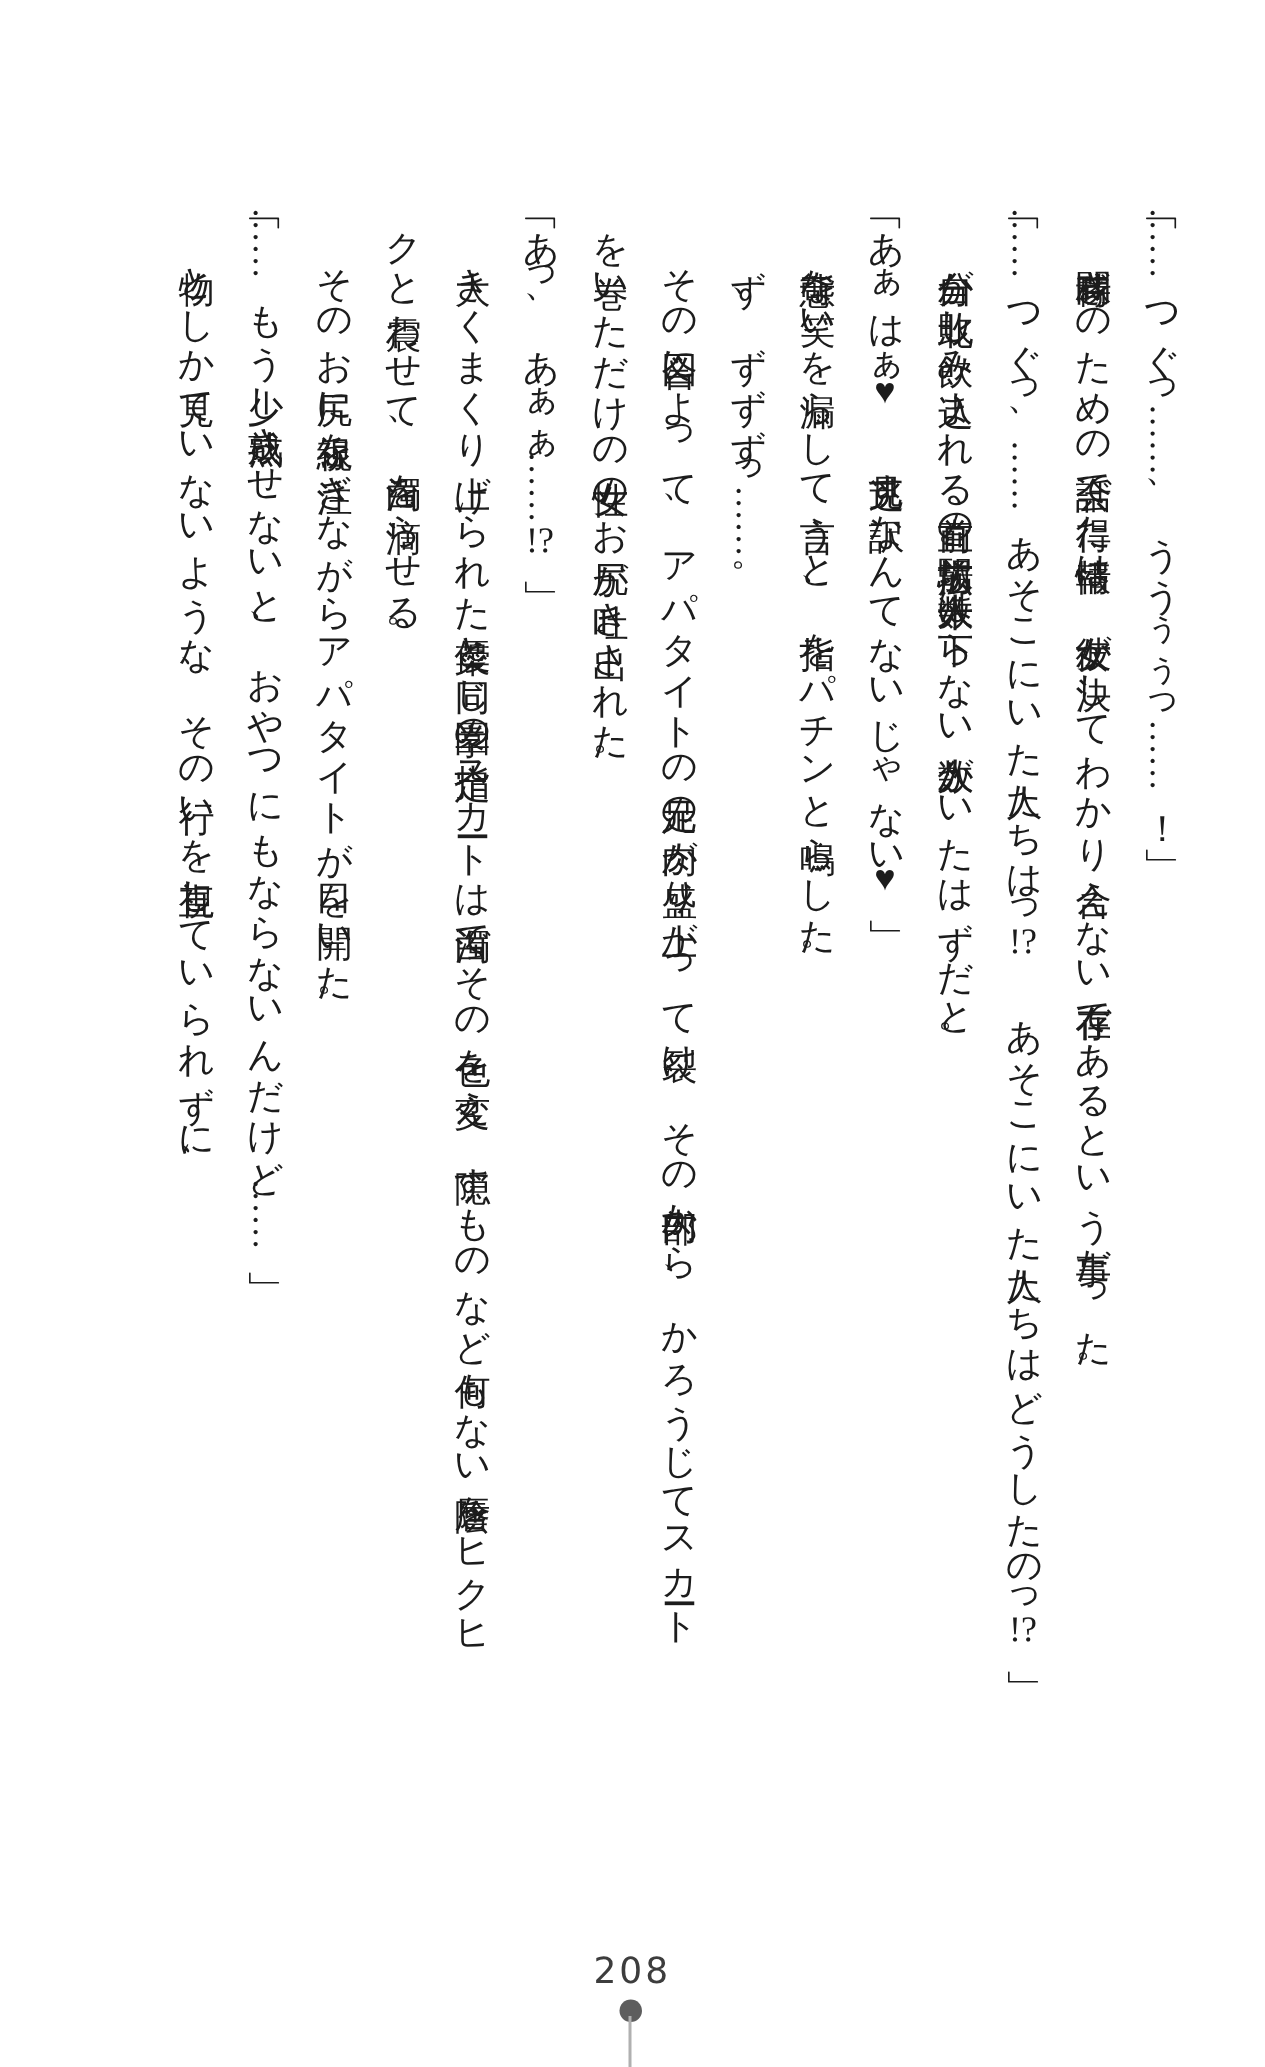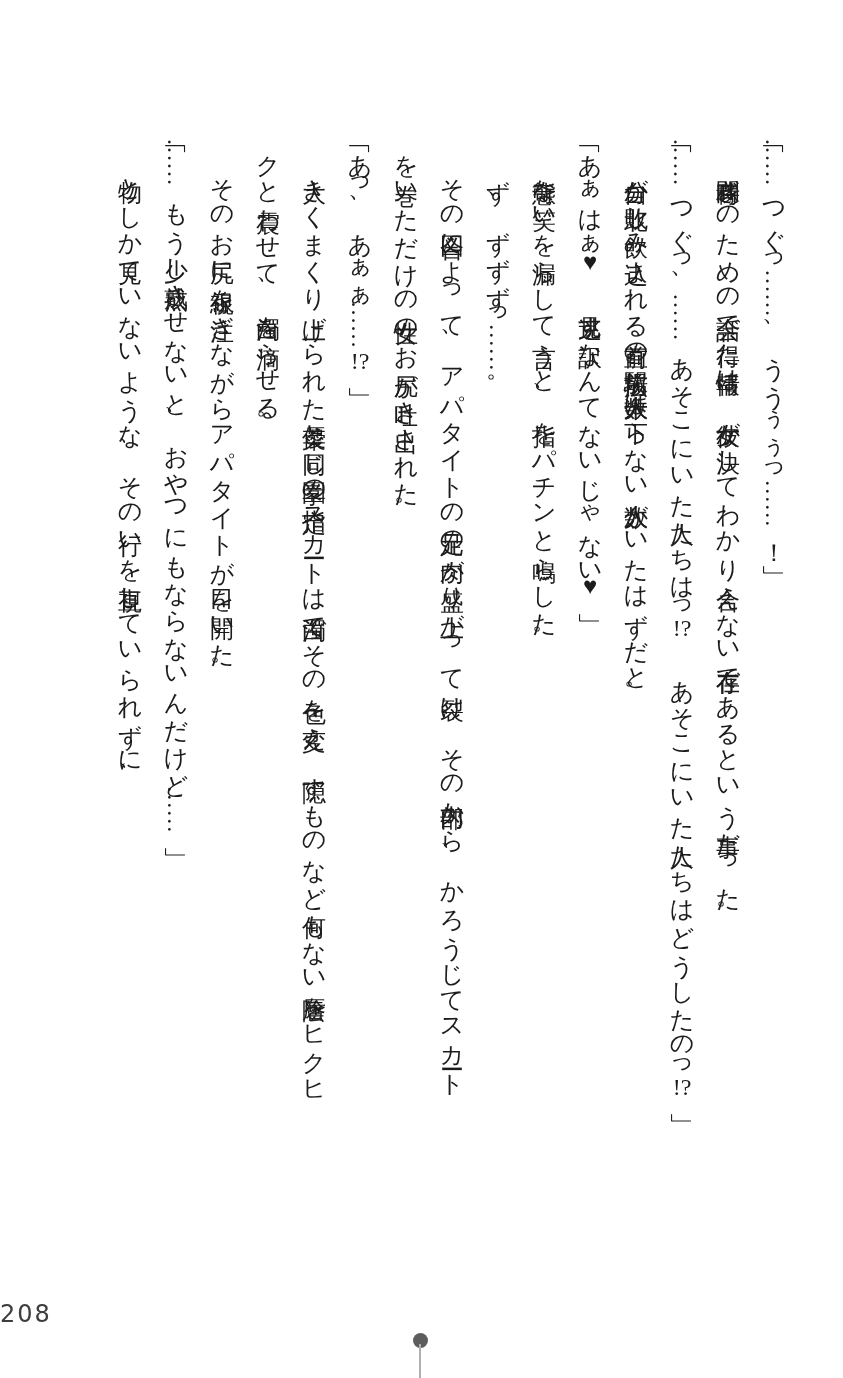--- a/index.html
+++ b/index.html
@@ -47,21 +47,21 @@
     -webkit-text-combine: horizontal;
   }
   .upright {
     text-orientation: upright;
   }
   .folio {
     position: absolute;
     left: 0;
     width: 100%;
     top: 1300px;
-    text-align: left;
+    text-align: center;
     font-family: "DejaVu Sans", "Liberation Sans", sans-serif;
     font-size: 24px;
     font-weight: 400;
     letter-spacing: 2px;
     color: #3d3d3d;
   }
   .ornament-dot {
     position: absolute;
     left: 413px;
     top: 1333px;

